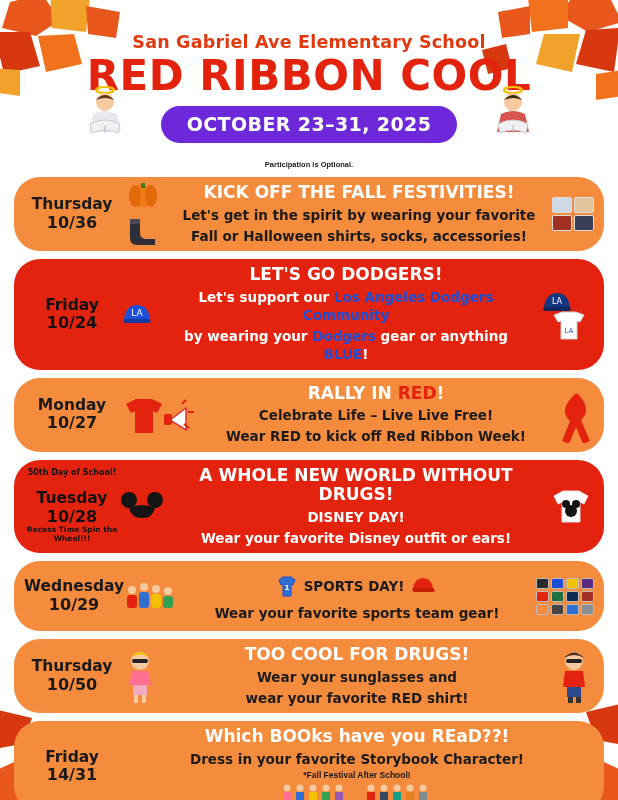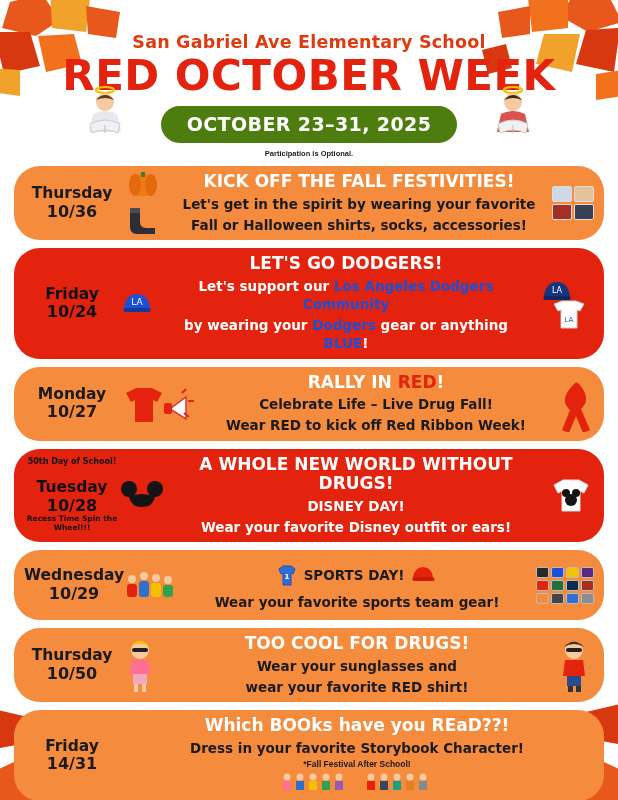--- a/index.html
+++ b/index.html
@@ -43,35 +43,35 @@
     color: #e4230e;
     font-weight: bold;
     font-size: 42px;
     letter-spacing: 0.5px;
     line-height: 1.05;
     margin-top: 2px;
     font-family: "DejaVu Sans", sans-serif;
   }
   .date-pill {
     display: inline-block;
-    background: #4d7c0f;
+    background: #6d28d9;
     color: #fff;
     font-weight: bold;
     font-size: 19px;
     padding: 7px 26px 8px 26px;
     border-radius: 22px;
     margin-top: 8px;
     letter-spacing: 0.4px;
     font-family: "DejaVu Sans", sans-serif;
   }
   .participation {
     font-size: 7.5px;
     font-weight: bold;
     color: #222;
-    margin-top: 6px;
+    margin-top: 17px;
   }
 
   .reader-left, .reader-right {
     position: absolute;
     top: 52px;
     width: 58px;
     height: 58px;
   }
   .reader-left { left: 64px; }
   .reader-right { right: 64px; }
@@ -249,21 +249,21 @@
         <path d="M48 20 q7 8 4 16" stroke="#fff" stroke-width="6" fill="none"></path>
         <circle cx="31" cy="18" r="9" fill="#f6c9a0"></circle>
         <path d="M22 16 q9 -10 18 0 q-9 -4 -18 0" fill="#3b2a16"></path>
         <path d="M19 30 q12 -6 24 0 l4 18 h-32 z" fill="#d9534f"></path>
         <path d="M16 40 q15 -8 30 0 l-2 9 q-13 -6 -26 0 z" fill="#f0f0f5" stroke="#ccc" stroke-width="1"></path>
         <path d="M31 41 v8" stroke="#bbb" stroke-width="1"></path>
       </svg>
     </div>
 
     <div class="school-name">San Gabriel Ave Elementary School</div>
-    <div class="title">RED OCTOBER WEEK</div>
+    <div class="title">RED RIBBON COOL</div>
     <div class="date-pill">OCTOBER 23–31, 2025</div>
     <div class="participation">Participation is Optional.</div>
   </div>
 
   <div class="rows">
 
     <div class="row orange">
       <div class="daybox">
         <div>Thursday</div>
         <div class="dnum">10/36</div>
@@ -335,21 +335,21 @@
           <path d="M6 14 l10 -5 h16 l10 5 l-5 9 l-4 -2 v22 h-18 v-22 l-4 2 z" fill="#e4230e"></path>
           <path d="M50 30 l16 -12 v22 z" fill="#fff" stroke="#d33" stroke-width="1.5"></path>
           <rect x="44" y="24" width="8" height="11" rx="2" fill="#e4230e"></rect>
           <path d="M62 14 l4 -4 M68 22 h6 M64 34 l5 4" stroke="#e4230e" stroke-width="2" fill="none"></path>
         </svg>
       </div>
       <div class="content">
         <div class="headline white">
           <span>RALLY IN </span><span class="redtxt">RED</span><span>!</span>
         </div>
-        <div class="sub dark">Celebrate Life – Live Drug Fall!</div>
+        <div class="sub dark">Celebrate Life – Live Live Free!</div>
         <div class="sub dark">Wear RED to kick off Red Ribbon Week!</div>
       </div>
       <div class="artslot art-right">
         <svg width="40" height="56" viewBox="0 0 40 56">
           <path d="M20 8 q-16 16 -4 26 l-8 20 l7 3 l7 -17 l7 17 l7 -3 l-9 -21 q11 -10 -2 -25 q-3 -3 -5 0z" fill="#e4230e"></path>
         </svg>
       </div>
     </div>
 
     <div class="row red">

